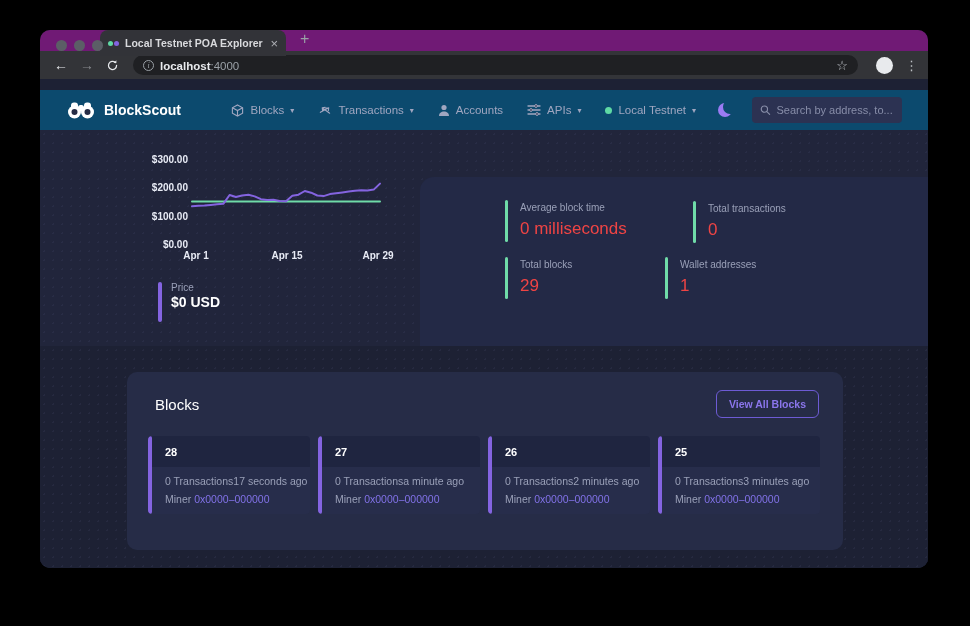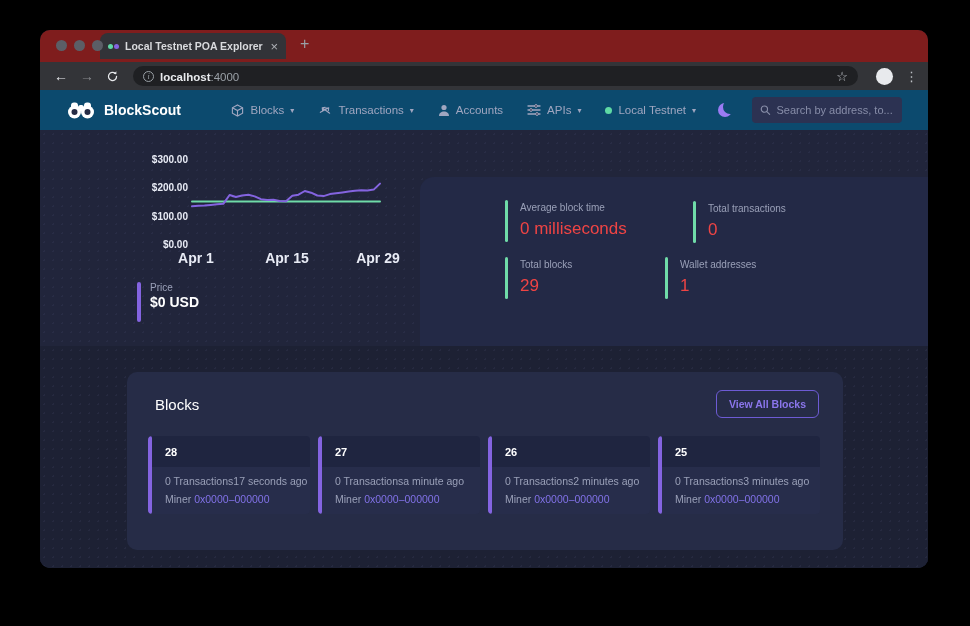--- a/index.html
+++ b/index.html
@@ -1,21 +1,21 @@
 <!DOCTYPE html>
 <html><head>
 <meta charset="utf-8">
 <style>
   * { margin:0; padding:0; box-sizing:border-box; }
   body { width:970px; height:626px; background:#000; font-family:"Liberation Sans", sans-serif; position:relative; overflow:hidden; }
   .window { position:absolute; left:40px; top:30px; width:888px; height:538px; border-radius:10px; overflow:hidden;
             background:#1d2134; box-shadow:0 22px 45px rgba(0,0,0,.85); }
 
   
-  .tabstrip { height:32px; background:#7f1d1d; display:flex; align-items:center; position:relative; }
+  .tabstrip { height:21px; background:#701a75; display:flex; align-items:flex-start; position:relative; }
   .traffic { position:absolute; left:16px; top:10px; display:flex; gap:7px; }
   .traffic span { width:11px; height:11px; border-radius:50%; background:#5b5e66; display:block; }
   .tab { margin-left:60px; width:186px; height:26px; background:#323338; border-radius:8px 8px 0 0; display:flex; align-items:center; padding:0 8px; gap:6px; }
   .favicon { display:flex; gap:1px; }
   .favicon i { width:5px; height:5px; border-radius:50%; display:block; }
   .tab-title { color:#d9dadd; font-size:10.5px; font-weight:600; flex:1; white-space:nowrap; overflow:hidden; }
   .tab-close { color:#aeb0b5; font-size:13px; cursor:default; }
   .newtab { color:#9aa0a6; font-size:16px; margin-left:14px; padding-bottom:4px; }
   .toolbar { height:28px; background:#333438; display:flex; align-items:center; padding:0 10px; gap:4px; }
   .navbtn { color:#e8eaed; font-size:14px; width:22px; text-align:center; }
@@ -40,21 +40,21 @@
   .dot-green { width:7px; height:7px; border-radius:50%; background:#5fd9a4; }
   .moon { width:14px; height:14px; border-radius:50%; box-shadow:inset 5px -3px 0 0 #9b7bf4; margin-left:22px; }
   .searchbox { width:150px; height:26px; background:#2c3252; border-radius:4px; display:flex; align-items:center; padding:0 8px; gap:6px; margin-left:20px; }
   .searchbox input { background:transparent; border:none; outline:none; color:#b9bfd8; font-size:11px; width:100%; font-family:"Liberation Sans", sans-serif; }
   .searchbox input::placeholder { color:#878da8; }
 
   
   .hero { position:absolute; top:40px; left:0; right:0; height:216px; background:#21253b;
           background-image:radial-gradient(rgba(140,150,200,0.07) 1px, transparent 1px); background-size:9px 9px; }
   .ytick { position:absolute; width:60px; text-align:right; right:740px; color:#e8ebf5; font-size:10px; font-weight:700; }
-  .xtick { position:absolute; transform:translateX(-50%); color:#e8ebf5; font-size:14px; font-weight:700; top:120px; }
+  .xtick { position:absolute; transform:translateX(-50%); color:#e8ebf5; font-size:10px; font-weight:700; top:120px; }
   .chart-svg { position:absolute; left:150px; top:22px; }
   .kpi { position:absolute; display:flex; gap:9px; }
   .kpi-bar { width:4px; border-radius:2px; }
   .kpi-label { color:#9aa0b8; font-size:10px; margin-bottom:3px; }
   .kpi-value { color:#fff; font-size:14px; font-weight:700; line-height:13px; max-width:110px; }
 
   .stats-card { position:absolute; left:380px; top:47px; right:0; bottom:0; background:#232946; border-top-left-radius:14px; }
   .stat { position:absolute; display:flex; gap:12px; }
   .stat-bar { width:3px; height:42px; border-radius:2px; background:#6fdba8; }
   .stat-label { color:#9aa0b8; font-size:10px; margin-top:2px; }
@@ -200,21 +200,21 @@
       <svg class="chart-svg" id="chart-svg" width="196" height="100" viewBox="0 0 196 100">
           <polyline points="2.0,49.5 190.0,49.5" fill="none" stroke="#6fdba8" stroke-width="2" stroke-linejoin="round" stroke-linecap="round"></polyline>
           <polyline points="2.0,54.3 8.3,53.8 14.5,53.5 20.8,52.9 27.1,52.3 33.3,51.8 39.6,43.0 45.9,45.0 52.1,43.5 58.4,42.7 64.7,44.4 70.9,47.2 77.2,48.1 83.5,47.8 89.7,48.9 96.0,49.2 102.3,43.8 108.5,42.7 114.8,39.0 121.1,40.7 127.3,43.5 133.6,44.1 139.9,42.1 146.1,41.3 152.4,40.4 158.7,39.6 164.9,38.7 171.2,38.2 177.5,38.5 183.7,37.6 190.0,31.6" fill="none" stroke="#8464e0" stroke-width="2" stroke-linejoin="round" stroke-linecap="round"></polyline>
         </svg>
       <div id="xticks">
           <div class="xtick" style="left: 156px;">Apr 1</div>
           <div class="xtick" style="left: 247px;">Apr 15</div>
           <div class="xtick" style="left: 338px;">Apr 29</div>
         </div>
 
-      <div class="kpi" style="left:97px; top:152px;">
+      <div class="kpi" style="left:118px; top:152px;">
         <div class="kpi-bar" style="height:40px; background:#8464e0;"></div>
         <div>
           <div class="kpi-label">Price</div>
           <div class="kpi-value">$0 USD</div>
         </div>
       </div>
 
       <div class="stats-card">
         <div class="stat" style="left:85px; top:23px;">
           <div class="stat-bar"></div>

